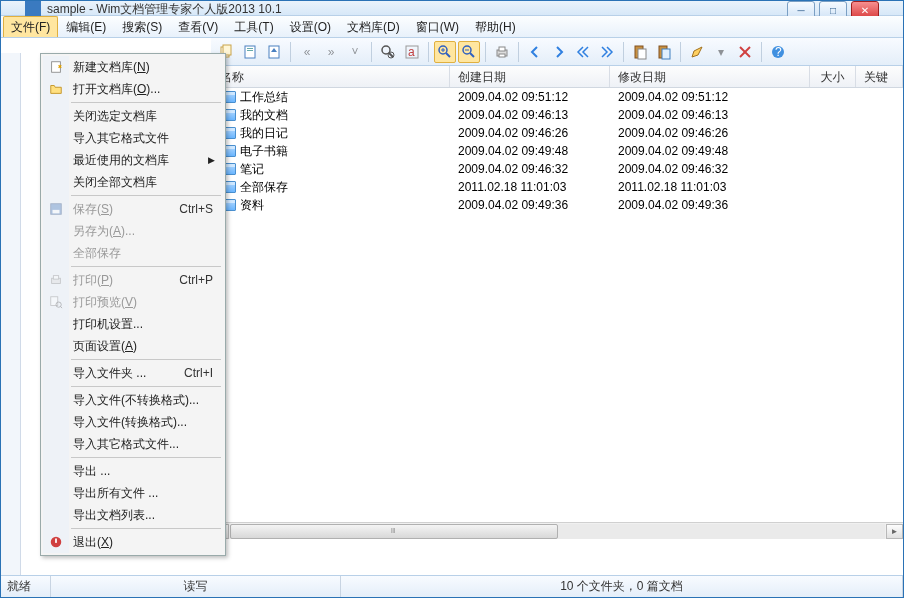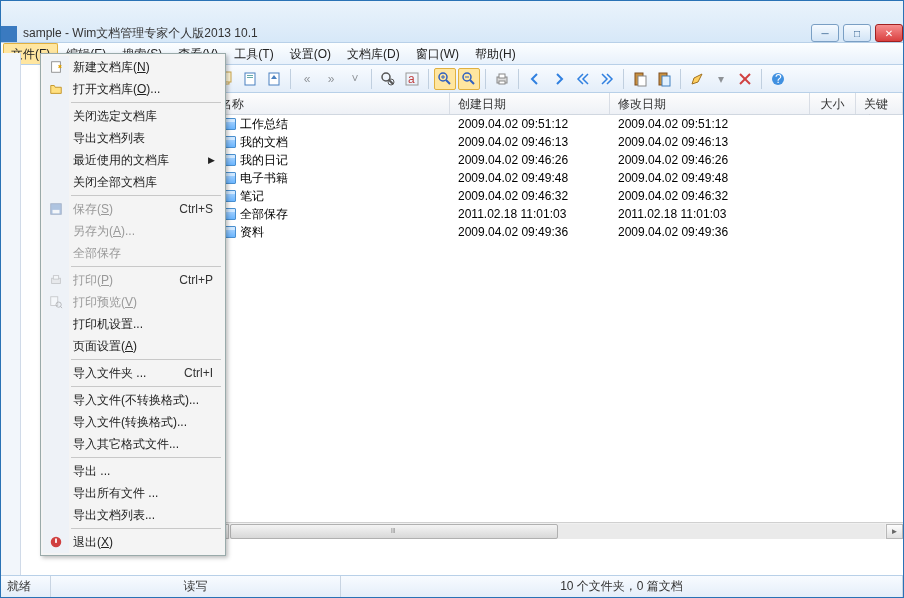--- a/index.html
+++ b/index.html
@@ -1,20 +1,20 @@
 <!DOCTYPE html>
 <html><head>
 <meta charset="utf-8">
 <style>
 * { box-sizing: border-box; margin: 0; padding: 0; font-family: "Microsoft YaHei", "SimSun", Tahoma, sans-serif; font-size: 12px; }
 body { background: #fff; overflow: hidden; width: 904px; height: 598px; }
 
 .window { width: 904px; height: 598px; border: 1px solid #2a72b5; background: #fff; display: flex; flex-direction: column; position: relative; }
 
-.titlebar { height: 42px; background: linear-gradient(#eaf3fb, #d7e8f8); display: flex; align-items: flex-end; padding: 0 0; border-bottom: 1px solid #b8d0e8; }
+.titlebar { height: 15px; background: linear-gradient(#eaf3fb, #d7e8f8); display: flex; align-items: flex-start; padding: 0 24px; border-bottom: 1px solid #b8d0e8; }
 .titlebar .app-icon { width: 16px; height: 16px; background: #3a7ac0; margin-right: 6px; }
 .titlebar .title { flex: 1; color: #333; }
 .win-btns { display: flex; gap: 4px; }
 .win-btn { width: 28px; height: 18px; border: 1px solid #7a9fc4; border-radius: 3px; background: linear-gradient(#f5faff,#d2e4f6); display: flex; align-items: center; justify-content: center; color: #2a5a8a; font-size: 10px; cursor: default; }
 .win-btn.close { background: linear-gradient(#f78f8f,#d94040); border-color: #a02020; color: #fff; }
 
 .menubar { height: 22px; background: linear-gradient(#fcfeff,#e8f1fb); border-bottom: 1px solid #b8d0e8; display: flex; align-items: stretch; padding-left: 2px; }
 .menu-root { padding: 3px 8px; color: #222; cursor: default; }
 .menu-root.open { background: #ffe6a0; border: 1px solid #e0b040; border-bottom: none; padding: 2px 7px; border-radius: 2px 2px 0 0; }
 
@@ -304,21 +304,21 @@
             <svg width="14" height="14" viewBox="0 0 16 16">
               <path d="M2 4h4l1 2h7v7H2z" fill="#ffe080" stroke="#c09020"></path>
             </svg>
           </span>
         </div>
         <div class="dd-sep"></div>
         <div class="dd-item">
           <span>关闭选定文档库</span>
         </div>
         <div class="dd-item">
-          <span>导出文档列表</span>
+          <span>导入其它格式文件</span>
         </div>
         <div class="dd-item">
           <span>最近使用的文档库</span>
           <span class="arr">▶</span>
         </div>
         <div class="dd-item">
           <span>关闭全部文档库</span>
         </div>
         <div class="dd-sep"></div>
         <div class="dd-item dis">

